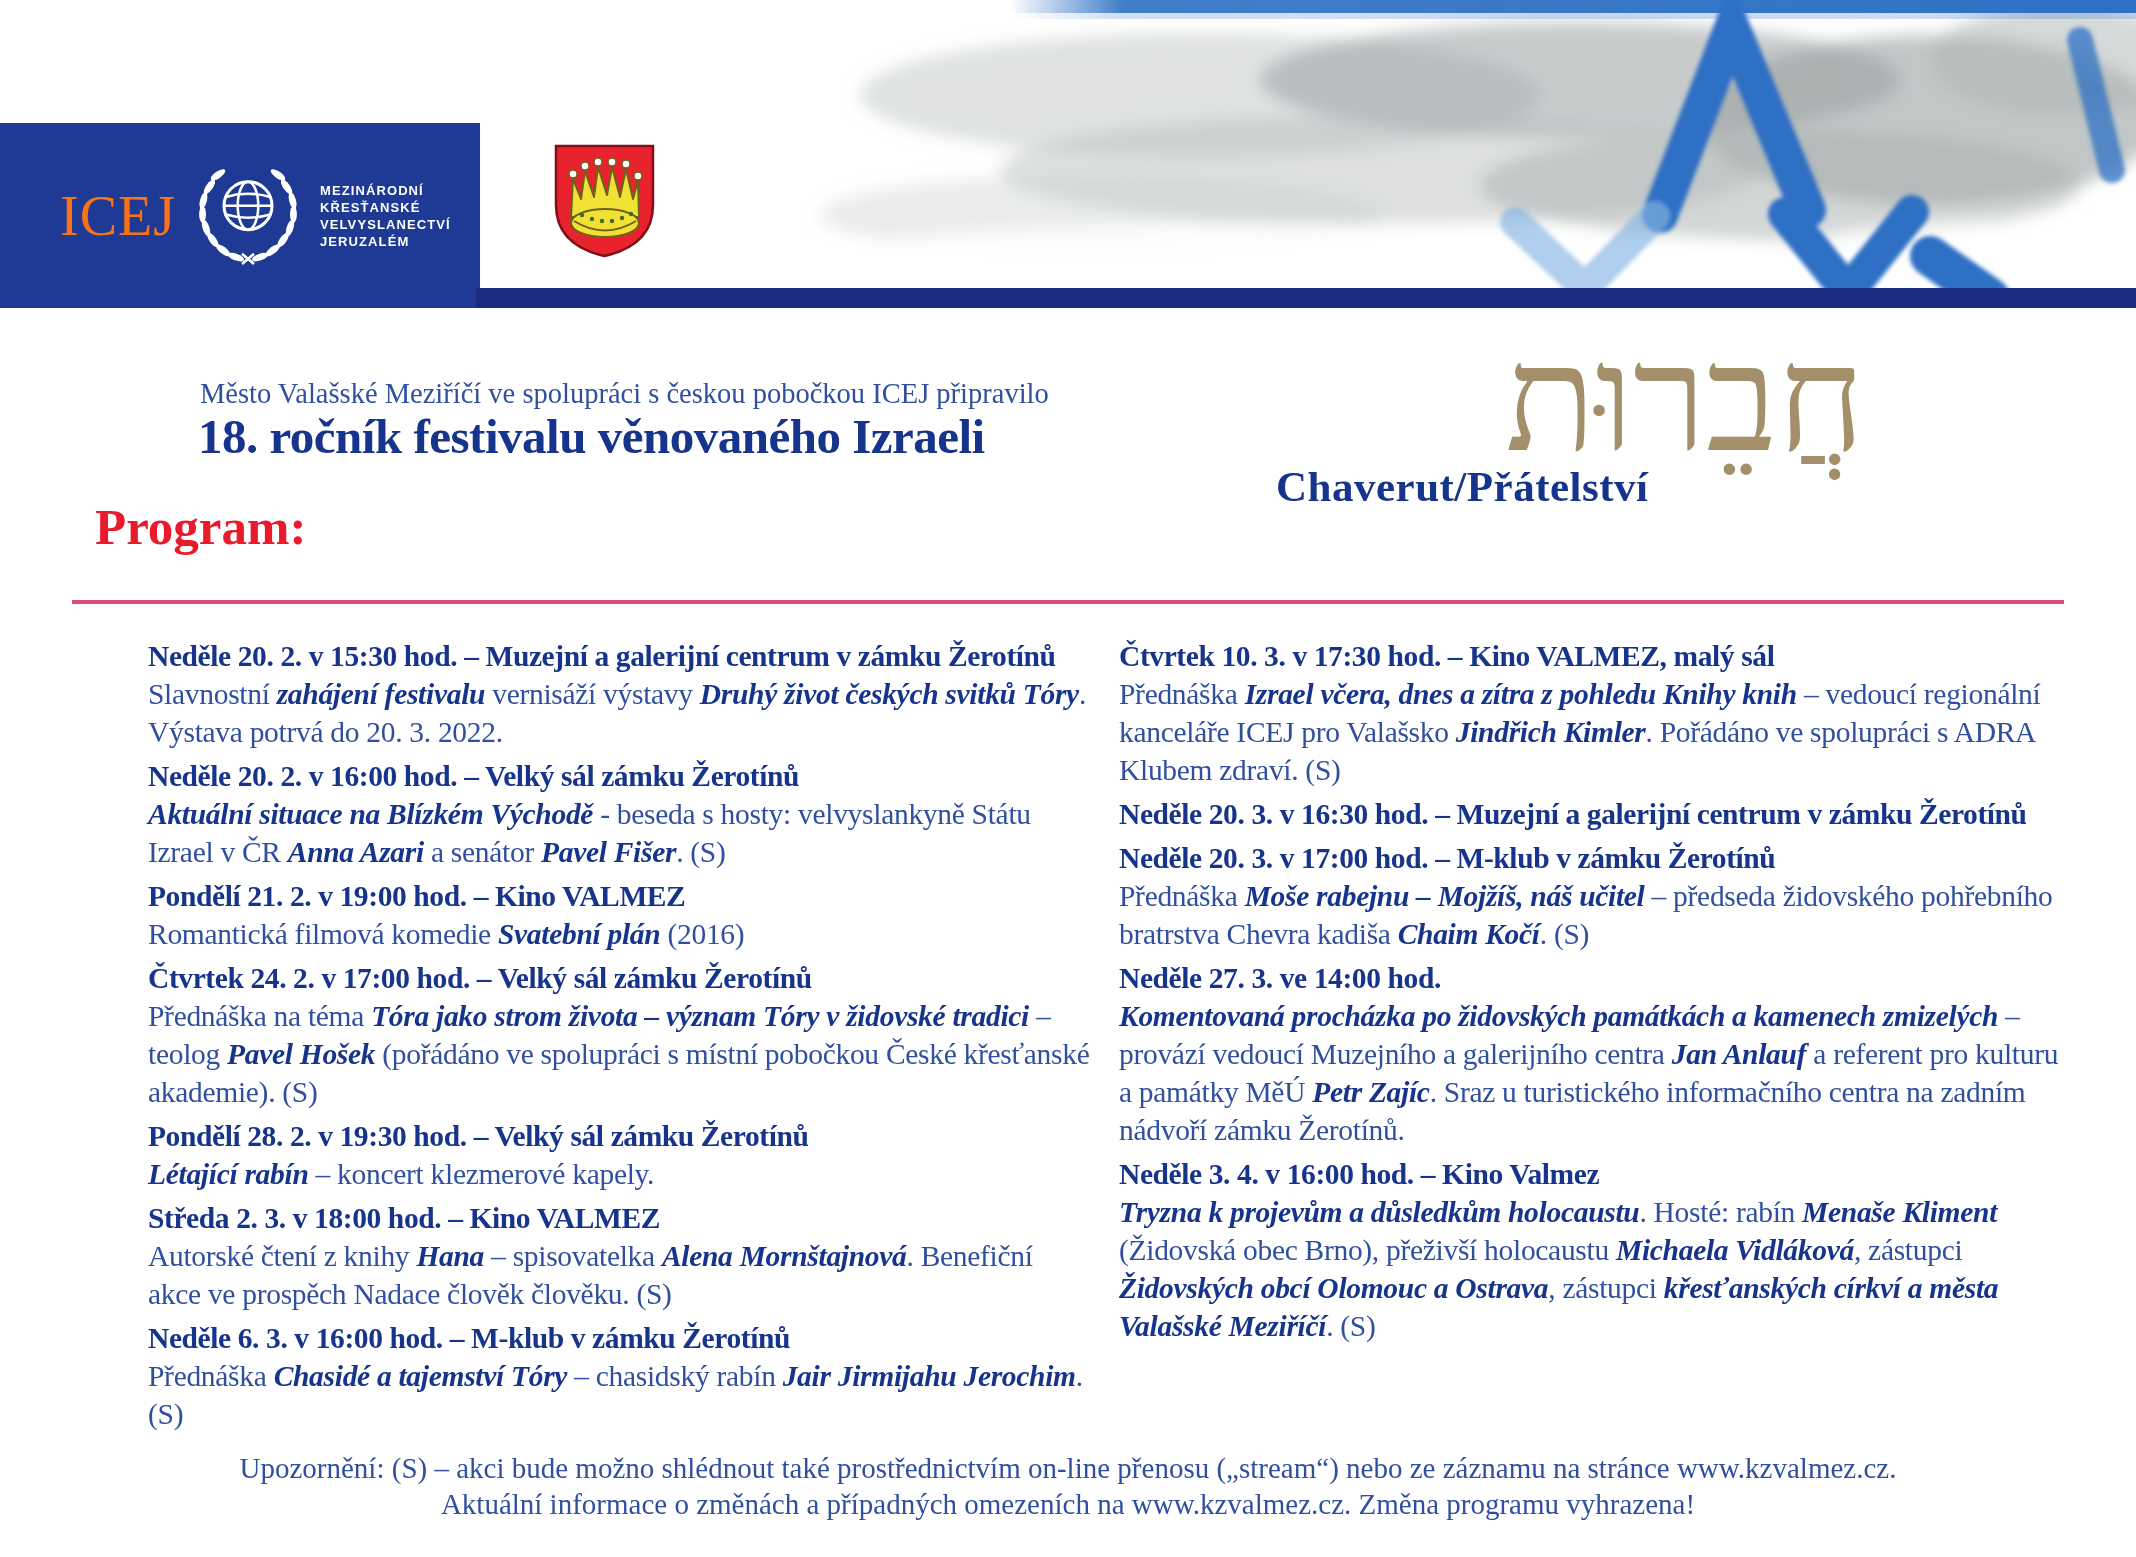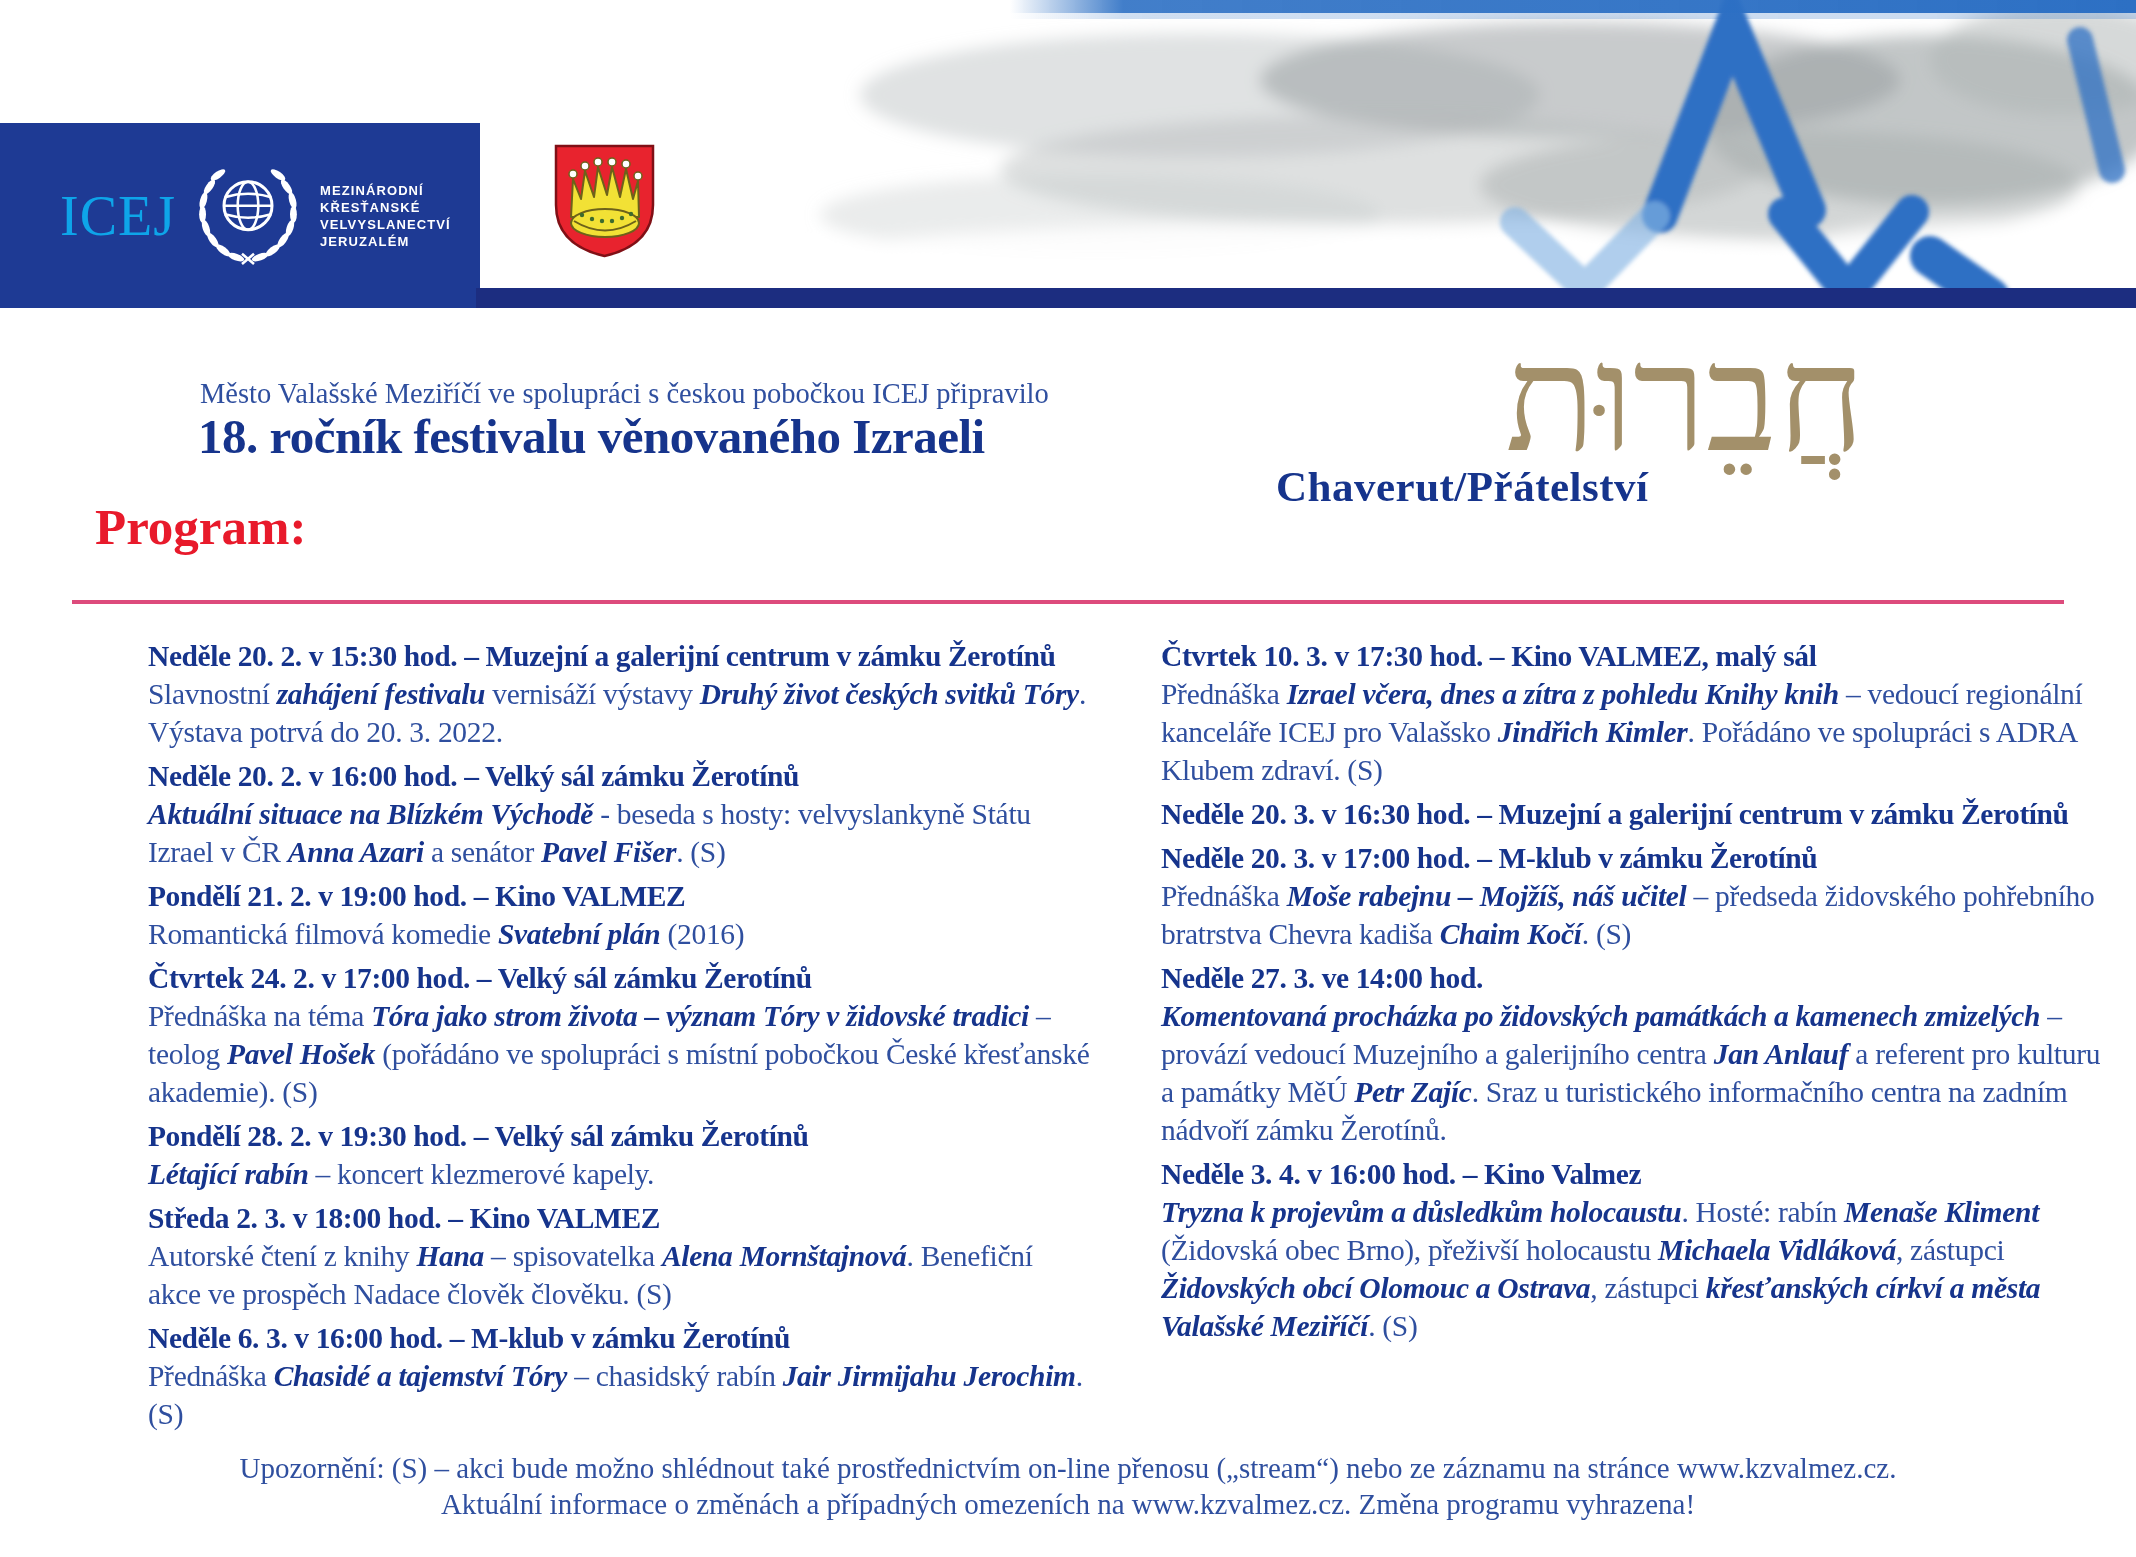--- a/index.html
+++ b/index.html
@@ -7,21 +7,21 @@
     position:relative; width:2136px; height:1557px; background:#ffffff;
     font-family:"Liberation Serif","DejaVu Serif",serif; overflow:hidden;
   }
   
   .flag{position:absolute;left:680px;top:0;width:1456px;height:290px;}
   .band{
     position:absolute;left:0;top:123px;width:480px;height:185px;
     background:var(--band-blue,#1e3a94);
     display:flex;align-items:center;gap:16px;padding-left:60px;box-sizing:border-box;
   }
-  .icej-acronym{color:#0ea5e9;font-size:56px;letter-spacing:1px;font-weight:400;}
+  .icej-acronym{color:#f97316;font-size:56px;letter-spacing:1px;font-weight:400;}
   .org{display:flex;flex-direction:column;justify-content:center;}
   .org div{
     color:#fff;font-family:"Liberation Sans","DejaVu Sans",sans-serif;
     font-size:13px;line-height:17px;letter-spacing:1.1px;font-weight:700;
   }
   .stripe{position:absolute;left:476px;top:288px;right:0;height:20px;background:var(--stripe-navy,#1c2d80);}
   .crest{position:absolute;left:552px;top:143px;}
   
   .intro{position:absolute;left:200px;top:378px;font-size:28.5px;color:var(--body-blue,#2f4f9f);}
   .title{position:absolute;left:198px;top:408px;font-size:49px;font-weight:700;color:var(--navy,#16348c);letter-spacing:-0.5px;}
@@ -29,21 +29,21 @@
     position:absolute;left:1440px;top:308px;width:490px;text-align:center;
     font-family:Liberation Serif, serif;font-size:148px;line-height:1.25;
     color:var(--hebrew-tan,#a3906a);
   }
   .hebrew-caption{position:absolute;left:1256px;top:462px;font-size:43px;font-weight:600;color:var(--navy,#16348c);letter-spacing:0.5px;margin-left:20px;}
   .program{position:absolute;left:95px;top:498px;font-size:51px;font-weight:600;color:var(--accent-red,#e81a2b);}
   .divider{position:absolute;left:72px;top:600px;width:1992px;height:4px;background:var(--divider-pink,#dd4b7c);}
   
   .col{position:absolute;top:637px;width:992px;}
   .col-left{left:100px;}
-  .col-right{left:1113px;}
+  .col-right{left:1071px;}
   .item{margin-bottom:6px;margin-left:48px;}
   .item-h{
     font-size:29.5px;font-weight:700;color:var(--navy,#16348c);
     line-height:38px;letter-spacing:-0.4px;
   }
   .item-b{
     font-size:29.5px;color:var(--body-blue,#2f4f9f);
     line-height:38px;letter-spacing:-0.3px;
   }
   .bb{font-weight:700;font-style:italic;color:var(--navy,#16348c);}

